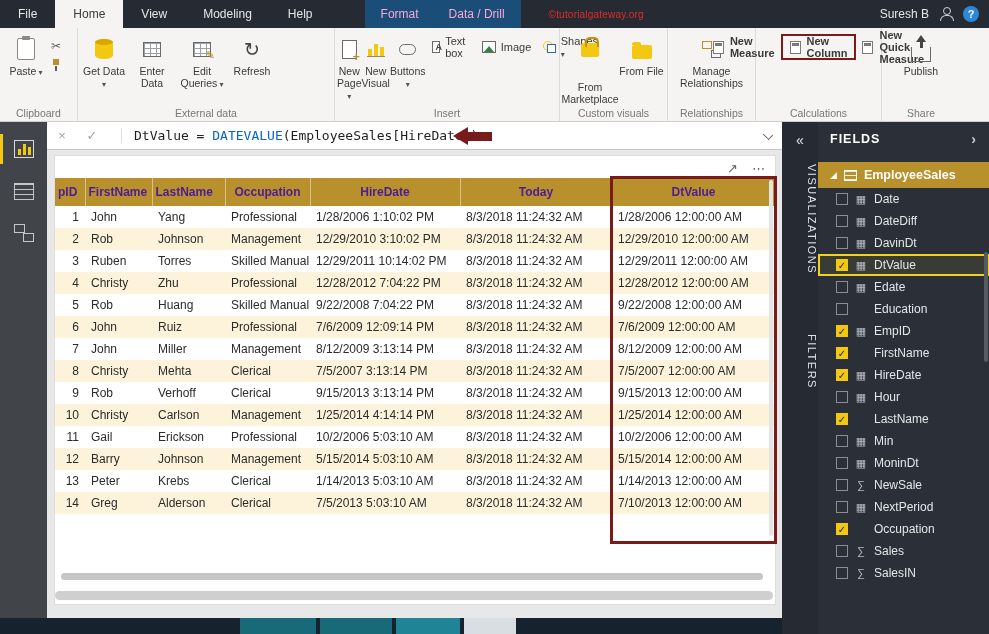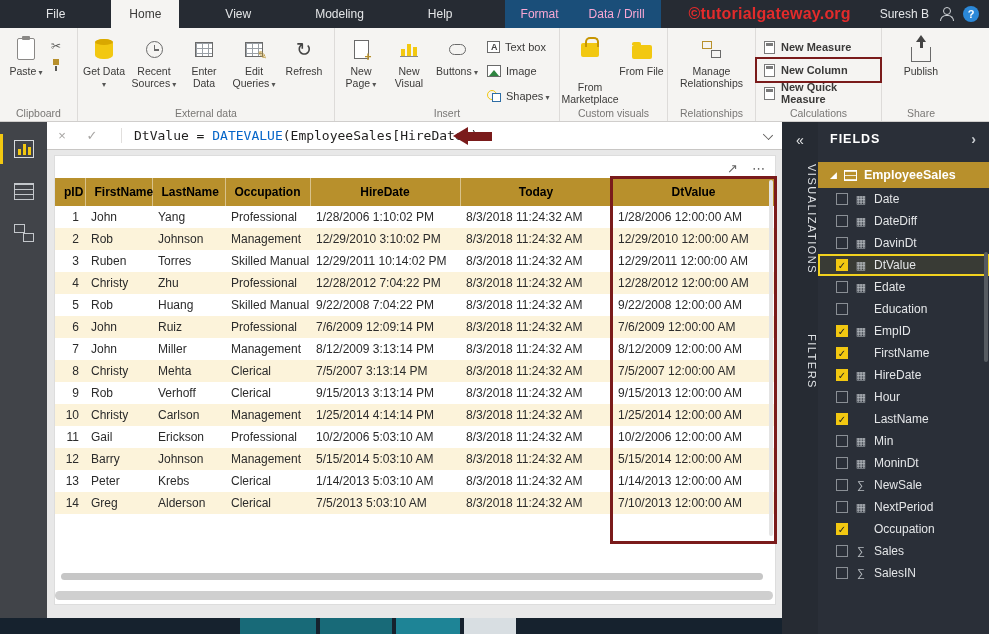--- a/index.html
+++ b/index.html
@@ -3,25 +3,25 @@
 <meta charset="utf-8">
 <style>
   * { margin:0; padding:0; box-sizing:border-box; }
   html,body { width:989px; height:634px; overflow:hidden; }
   body { font-family:"Liberation Sans","DejaVu Sans",sans-serif; }
   .app { position:relative; width:989px; height:634px; background:#E8E8E8; overflow:hidden; }
 
   
   .titlebar { position:absolute; left:0; top:0; width:989px; height:28px; background:#262B33; display:flex; align-items:center; color:#E4E6E8; font-size:12px; }
   .tb-tabs { display:flex; height:100%; align-items:center; }
-  .tb-tab { padding:0 18px; height:100%; display:flex; align-items:center; cursor:default;margin-left:28px; }
+  .tb-tab { padding:0 18px; height:100%; display:flex; align-items:center; cursor:default; }
   .tb-tab.active { background:#F5F4F2; color:#3B3A39; }
   .ctx-wrap { margin-left:34px; height:100%; background:#1A4E79; display:flex; align-items:center; padding:0 16px; gap:30px; }
   .ctx-tab { color:#f9a8d4; }
-  .watermark { margin-left:28px; color:#E22B2B; font-weight:bold; font-size:16px; letter-spacing:.2px; }
+  .watermark { margin-left:28px; color:#E22B2B; font-weight:normal; font-size:10px; letter-spacing:.2px; }
   .tb-right { margin-left:auto; display:flex; align-items:center; gap:10px; padding-right:10px; }
   .person-ico { width:14px; height:14px; position:relative; display:inline-block; }
   .person-ico::before { content:""; position:absolute; top:0; left:4px; width:6px; height:6px; border-radius:50%; border:1.5px solid #CFD3D7; }
   .person-ico::after { content:""; position:absolute; bottom:0; left:1px; width:12px; height:5px; border-radius:6px 6px 0 0; border:1.5px solid #CFD3D7; border-bottom:none; }
   .help-ico { width:16px; height:16px; border-radius:50%; background:#2B88D8; color:#fff; font-size:11px; font-weight:bold; display:flex; align-items:center; justify-content:center; }
 
   
   .ribbon { position:absolute; left:0; top:28px; width:989px; height:94px; background:#F5F4F2; border-bottom:1px solid #D0CECC; display:flex; }
   .rgroup { position:relative; height:100%; border-right:1px solid #DDDBD9; padding:5px 2px 16px 2px; }
   .glabel { position:absolute; left:0; right:0; bottom:2px; text-align:center; font-size:10.5px; color:#797775; }
@@ -29,21 +29,21 @@
   .bigbtn { width:48px; display:flex; flex-direction:column; align-items:center; padding-top:3px; cursor:default; }
   .bigbtn .ic { height:26px; display:flex; align-items:center; justify-content:center; margin-bottom:3px; }
   .blabel { font-size:10.5px; color:#3B3A39; text-align:center; line-height:1.15; }
   .dd::after { content:" ▾"; font-size:8px; color:#555; }
   .smallcol { display:flex; flex-direction:column; gap:6px; padding-top:6px; }
   .sicon { font-size:12px; color:#5a5a58; text-align:center; }
   .brush-ico { width:12px; height:12px; position:relative; }
   .brush-ico::before { content:""; position:absolute; top:0; left:3px; width:6px; height:6px; background:#B8902C; }
   .brush-ico::after { content:""; position:absolute; bottom:0; left:5px; width:2px; height:5px; background:#5a5a58; }
   .srow { display:flex; align-items:center; gap:5px; height:19px; padding:0 6px; font-size:11px; color:#3B3A39; }
-  .stack { display:flex; flex-direction:column; justify-content:space-between; padding-top:4px; }
+  .stack { display:flex; flex-direction:row; justify-content:center; padding-top:4px; }
   .calcrow { display:flex; align-items:center; gap:6px; height:20px; padding:0 6px; font-size:11px; color:#3B3A39; }
   .calcrow.redbox { outline:2px solid #7A1B1B; outline-offset:1px; }
 
   
   .icon-clipboard { width:18px; height:22px; background:#fff; border:1px solid #8a8886; border-radius:2px; position:relative; }
   .icon-clipboard::before { content:""; position:absolute; top:-3px; left:4px; width:8px; height:4px; background:#8a8886; border-radius:1px; }
   .icon-db { width:18px; height:20px; background:#F2C811; border-radius:8px/4px; position:relative; }
   .icon-db::before { content:""; position:absolute; top:0; left:0; width:18px; height:6px; border-radius:50%; background:#D9A800; }
   .icon-clock { width:17px; height:17px; border-radius:50%; border:1.5px solid #6a6a6a; position:relative; }
   .icon-clock::before { content:""; position:absolute; left:7px; top:3px; width:1.5px; height:6px; background:#6a6a6a; }
@@ -98,21 +98,21 @@
   .fb-chev { position:absolute; right:10px; top:9px; width:8px; height:8px; border-right:1.5px solid #605E5C; border-bottom:1.5px solid #605E5C; transform:rotate(45deg) scale(1,.8); }
   .anno-arrow { position:absolute; left:406px; top:5px; display:flex; align-items:center; }
   .anno-arrow .head { width:0; height:0; border-top:9px solid transparent; border-bottom:9px solid transparent; border-right:15px solid #7A1B1B; }
   .anno-arrow .tail { width:24px; height:9px; background:#7A1B1B; }
 
   
   .canvas { position:absolute; left:47px; top:150px; width:735px; height:468px; background:#E8E8E8; }
   .visual { position:absolute; left:8px; top:6px; width:720px; height:448px; background:#fff; box-shadow:0 0 0 1px #DDD; }
   .visual-icons { position:absolute; top:5px; right:10px; display:flex; gap:14px; color:#666; font-size:13px; }
   .data-table { position:absolute; left:0; top:22px; width:720px; border-collapse:collapse; table-layout:fixed; }
-  .data-table th { background:#B8902C; color:#000000; font-size:12px; font-weight:bold; height:28px; padding:0 9px; border-right:1px solid rgba(255,255,255,.45); }
+  .data-table th { background:#B8902C; color:#4c1d95; font-size:12px; font-weight:bold; height:28px; padding:0 3px; border-right:1px solid rgba(255,255,255,.45); }
   .data-table td { font-size:12px; color:#2B2B2B; height:22px; padding:0 6px; white-space:nowrap; overflow:hidden; }
   .data-table tr.band td { background:#FCF3DA; }
   .ta-l { text-align:left; } .ta-r { text-align:right; } .ta-c { text-align:center; }
   .col-redbox { position:absolute; left:555px; top:20px; width:167px; height:368px; border:3px solid #7A1B1B; pointer-events:none; }
   .visual-hscroll { position:absolute; left:6px; bottom:24px; width:702px; height:7px; background:#C6C6C6; border-radius:4px; }
   .visual-vscroll { position:absolute; right:2px; top:24px; width:4px; height:356px; background:#E4E4E4; border-radius:2px; }
   .canvas-hscroll { position:absolute; left:8px; bottom:18px; width:718px; height:9px; background:#CFCFCF; border-radius:5px; }
 
   
   .viz-strip { position:absolute; left:782px; top:122px; width:36px; height:512px; background:#262B33; color:#D0D3D6; }
@@ -185,26 +185,20 @@
     </div>
 
     <div class="rgroup" style="width:257px;">
       <div class="rbuttons">
         <div class="bigbtn">
           <span class="ic">
               <span class="icon-db"></span>
             </span>
           <span class="blabel dd">Get Data</span>
         </div>
-        <div class="bigbtn" style="width:52px;">
-          <span class="ic">
-              <span class="icon-clock"></span>
-            </span>
-          <span class="blabel dd">Recent Sources</span>
-        </div>
         <div class="bigbtn">
           <span class="ic">
               <span class="icon-grid"></span>
             </span>
           <span class="blabel">Enter Data</span>
         </div>
         <div class="bigbtn" style="width:52px;">
           <span class="ic">
               <span class="icon-grid icon-editq"></span>
             </span>

